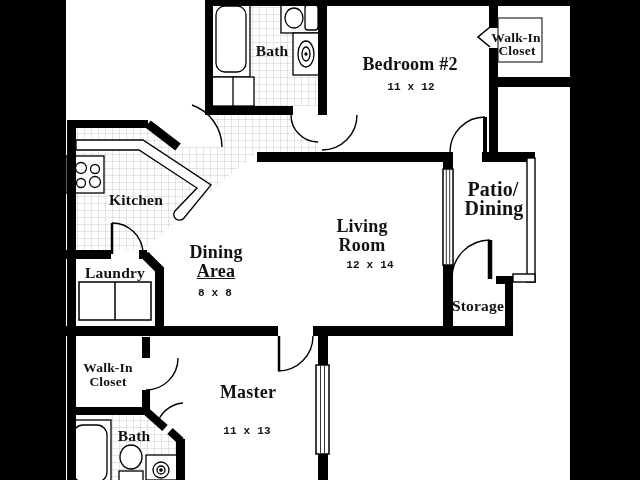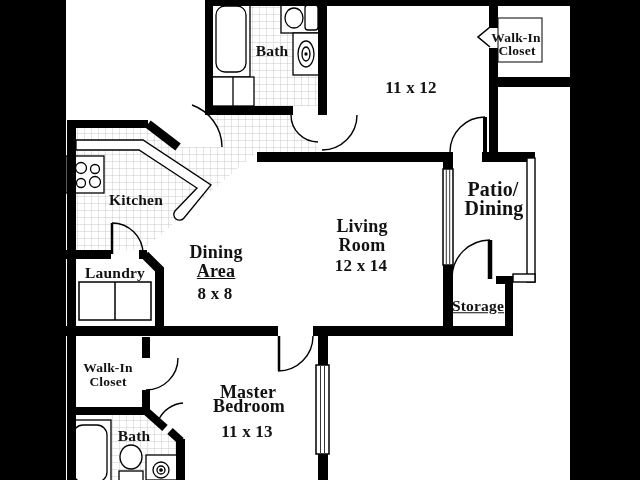--- a/index.html
+++ b/index.html
@@ -11,21 +11,21 @@
   #plan-svg { position:absolute; left:0; top:0; }
   .lbl {
     position:absolute; transform:translate(-50%,-50%);
     font-weight:bold; color:#121212; white-space:nowrap;
     letter-spacing:0.2px; line-height:1;
   }
   .lbl-lg  { font-size:18px; }
   .lbl-md  { font-size:15.5px; }
   .lbl-md2 { font-size:20px; }
   .lbl-sm  { font-size:13.5px; }
-  .lbl-dim { font-size:17px; }
+  .lbl-dim { font-size:11px;font-family:Liberation Mono, monospace; }
 </style>
 </head>
 <body>
 
 <div id="stage">
 
   <svg id="plan-svg" width="640" height="480" viewBox="0 0 640 480">
     <defs>
       <pattern id="tile" width="7" height="7" patternUnits="userSpaceOnUse">
         <path d="M7 0H0V7" fill="none" stroke="#b5b5b5" stroke-width="0.7"></path>
@@ -149,44 +149,44 @@
       <line x1="279" y1="336" x2="279" y2="371" stroke-width="2.5"></line>
       <path d="M 146,390 A 32 32 0 0 0 178,358"></path>
       <path d="M 159,419 A 30 30 0 0 1 183,403"></path>
       <path d="M 112,223 A 31 31 0 0 1 143,254"></path>
       <line x1="112" y1="223" x2="112" y2="254" stroke-width="2.5"></line>
     </g>
   </svg>
 
   <span class="lbl lbl-md" style="left:272px; top:51px;">Bath</span>
 
+  <span class="lbl lbl-lg" style="left:410px; top:64px;">Bedroom #2</span>
   <span class="lbl lbl-dim" style="left:411px; top:87px;">11 x 12</span>
 
   <span class="lbl lbl-sm" style="left:516px; top:38px;">Walk-In</span>
   <span class="lbl lbl-sm" style="left:517px; top:51px;">Closet</span>
 
   <span class="lbl lbl-md" style="left:136px; top:200px;">Kitchen</span>
 
   <span class="lbl lbl-lg" style="left:216px; top:252px;">Dining</span>
   <span class="lbl lbl-lg" style="left:216px; top:271px;text-decoration:underline;">Area</span>
   <span class="lbl lbl-dim" style="left:215px; top:293px;">8 x 8</span>
 
   <span class="lbl lbl-lg" style="left:362px; top:226px;">Living</span>
   <span class="lbl lbl-lg" style="left:362px; top:245px;">Room</span>
-  <span class="lbl lbl-dim" style="left:361px; top:265px;text-align:right;">12 x 14</span>
+  <span class="lbl lbl-dim" style="left:370px; top:265px;text-align:right;">12 x 14</span>
 
   <span class="lbl lbl-md2" style="left:493px; top:189px;">Patio/</span>
   <span class="lbl lbl-md2" style="left:494px; top:208px;">Dining</span>
 
   <span class="lbl lbl-md" style="left:115px; top:273px;">Laundry</span>
 
-  <span class="lbl lbl-md" style="left:478px; top:306px;text-decoration:underline;">Storage</span>
+  <span class="lbl lbl-md" style="left:478px; top:306px;">Storage</span>
 
   <span class="lbl lbl-sm" style="left:108px; top:368px;">Walk-In</span>
   <span class="lbl lbl-sm" style="left:108px; top:382px;">Closet</span>
 
   <span class="lbl lbl-lg" style="left:248px; top:392px;">Master</span>
-  <span class="lbl lbl-lg" style="left:249px; top:406px;">Bedroom</span>
   <span class="lbl lbl-dim" style="left:247px; top:431px;">11 x 13</span>
 
   <span class="lbl lbl-md" style="left:134px; top:436px;">Bath</span>
 
 </div>
 
 </body></html>

